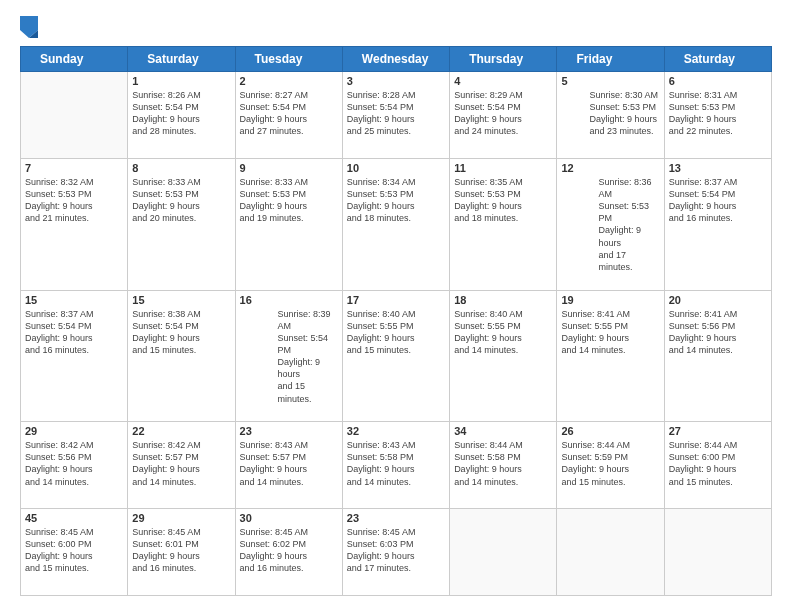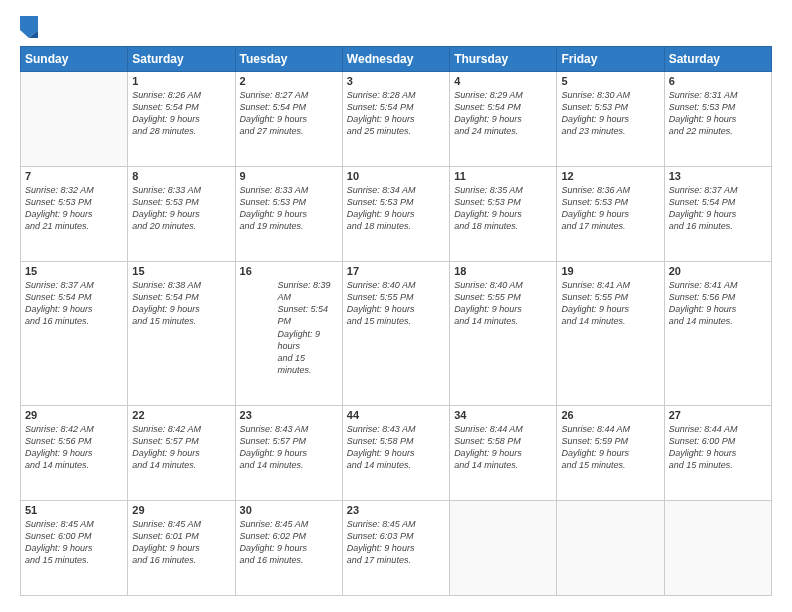--- a/index.html
+++ b/index.html
@@ -65,21 +65,21 @@
       border: 1px solid #ccc;
       border-collapse: collapse;
       width: 100%;
       table-layout: fixed;
     }
     .calendar th {
       background-color: #2e7bc4;
       color: #fff;
       font-size: 12px;
       font-weight: bold;
-      padding: 5px 4px;
+      padding: 5px 19px;
       text-align: left;
       border: 1px solid #2567a8;
     }
     .calendar td {
       vertical-align: top;
       border: 1px solid #ccc;
       padding: 3px 4px;
       font-size: 9.5px;
       color: #333;
       height: 78px;
@@ -87,21 +87,20 @@
     .day-number {
       font-size: 11px;
       font-weight: bold;
       display: block;
       margin-bottom: 2px;
     }
     .day-info {
       font-size: 9px;
       line-height: 1.35;
       color: #444;
-      font-style: italic;
     }
     .empty-cell {
       background: #f9f9f9;
     }
   </style>
 </head>
 <body>
 
 <div class="page">
   <div class="header">
@@ -159,21 +158,21 @@
           </td>
           <td>
             <span class="day-number">4</span>
             <div class="day-info" style="white-space: pre-line;">Sunrise: 8:29 AM
 Sunset: 5:54 PM
 Daylight: 9 hours
 and 24 minutes.</div>
           </td>
           <td>
             <span class="day-number">5</span>
-            <div class="day-info" style="white-space: pre-line;">Sunrise: 8:30 AM
+            <div class="day-info" style="white-space: pre-line; margin-left: 28px;">Sunrise: 8:30 AM
 Sunset: 5:53 PM
 Daylight: 9 hours
 and 23 minutes.</div>
           </td>
           <td>
             <span class="day-number">6</span>
             <div class="day-info" style="white-space: pre-line;">Sunrise: 8:31 AM
 Sunset: 5:53 PM
 Daylight: 9 hours
 and 22 minutes.</div>
@@ -210,21 +209,21 @@
           </td>
           <td>
             <span class="day-number">11</span>
             <div class="day-info" style="white-space: pre-line;">Sunrise: 8:35 AM
 Sunset: 5:53 PM
 Daylight: 9 hours
 and 18 minutes.</div>
           </td>
           <td>
             <span class="day-number">12</span>
-            <div class="day-info" style="white-space: pre-line;">Sunrise: 8:36 AM
+            <div class="day-info" style="white-space: pre-line; margin-left: 37px;">Sunrise: 8:36 AM
 Sunset: 5:53 PM
 Daylight: 9 hours
 and 17 minutes.</div>
           </td>
           <td>
             <span class="day-number">13</span>
             <div class="day-info" style="white-space: pre-line;">Sunrise: 8:37 AM
 Sunset: 5:54 PM
 Daylight: 9 hours
 and 16 minutes.</div>
@@ -297,21 +296,21 @@
 and 14 minutes.</div>
           </td>
           <td>
             <span class="day-number">23</span>
             <div class="day-info" style="white-space: pre-line;">Sunrise: 8:43 AM
 Sunset: 5:57 PM
 Daylight: 9 hours
 and 14 minutes.</div>
           </td>
           <td>
-            <span class="day-number">44</span>
+            <span class="day-number">32</span>
             <div class="day-info" style="white-space: pre-line;">Sunrise: 8:43 AM
 Sunset: 5:58 PM
 Daylight: 9 hours
 and 14 minutes.</div>
           </td>
           <td>
             <span class="day-number">34</span>
             <div class="day-info" style="white-space: pre-line;">Sunrise: 8:44 AM
 Sunset: 5:58 PM
 Daylight: 9 hours
@@ -327,21 +326,21 @@
           <td>
             <span class="day-number">27</span>
             <div class="day-info" style="white-space: pre-line;">Sunrise: 8:44 AM
 Sunset: 6:00 PM
 Daylight: 9 hours
 and 15 minutes.</div>
           </td>
         </tr>
         <tr>
           <td>
-            <span class="day-number">51</span>
+            <span class="day-number">45</span>
             <div class="day-info" style="white-space: pre-line;">Sunrise: 8:45 AM
 Sunset: 6:00 PM
 Daylight: 9 hours
 and 15 minutes.</div>
           </td>
           <td>
             <span class="day-number">29</span>
             <div class="day-info" style="white-space: pre-line;">Sunrise: 8:45 AM
 Sunset: 6:01 PM
 Daylight: 9 hours

